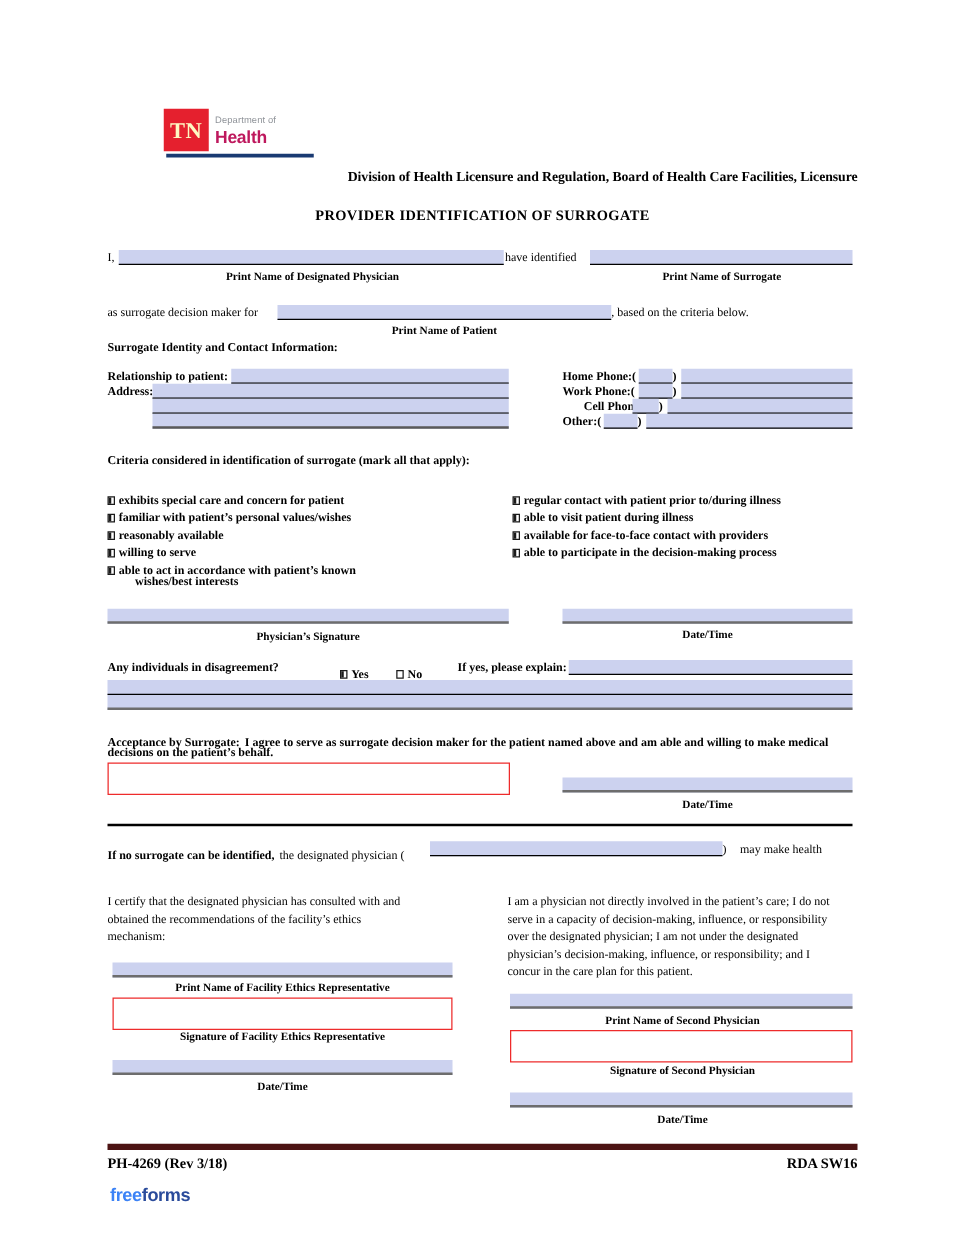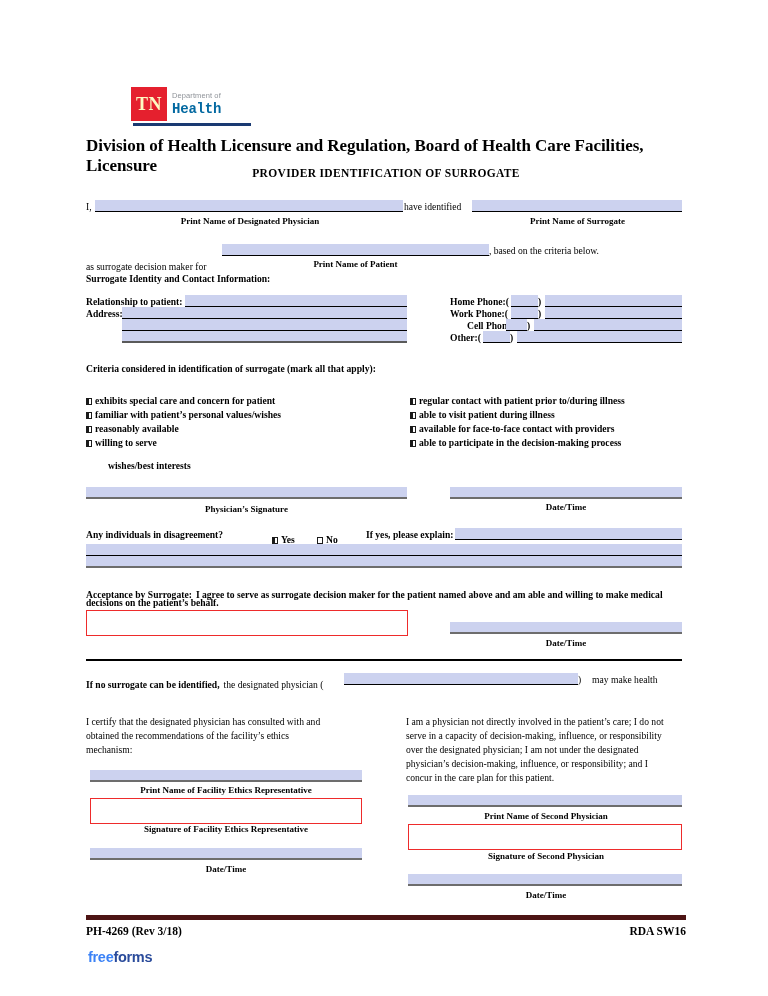--- a/index.html
+++ b/index.html
@@ -45,41 +45,41 @@
     position: absolute;
     left: 41px; top: 4px;
     font-family: "Liberation Sans", sans-serif;
     font-size: 7.5px;
     color: #8f9399;
     letter-spacing: 0.1px;
   }
   .logo-health {
     position: absolute;
     left: 41px; top: 14px;
-    font-family: Liberation Mono, monospace;
+    font-family: Liberation Sans, sans-serif;
     font-weight: bold;
     font-size: 14px;
-    color: #0369a1;
+    color: #be185d;
     letter-spacing: -0.2px;
   }
   .logo-rule {
     position: absolute;
     left: 2px; top: 36px;
     width: 118px; height: 3px;
     background: #1a3a72;
   }
 
   
   .div-title {
     position: absolute;
     left: 86px; top: 136px;
     width: 600px;
-    text-align: left;
-    font-weight: bold;
-    font-size: 17px;
+    text-align: right;
+    font-weight: bold;
+    font-size: 11px;
     letter-spacing: -0.05px;
   }
   .form-title {
     position: absolute;
     left: 86px; top: 167px;
     width: 600px;
     text-align: center;
     font-weight: bold;
     font-size: 11.5px;
     letter-spacing: 0.35px;
@@ -176,21 +176,21 @@
   <div class="div-title">Division of Health Licensure and Regulation, Board of Health Care Facilities, Licensure</div>
   <div class="form-title">PROVIDER IDENTIFICATION OF SURROGATE</div>
 
   <div class="abs txt" style="left:86px; top:201px;">I,</div>
   <div class="abs fld" style="left:95px; top:200px; width:308px;"></div>
   <div class="abs txt" style="left:404px; top:201px;">have identified</div>
   <div class="abs fld" style="left:472px; top:200px; width:210px;"></div>
   <div class="abs cap" style="left:120px; top:216px; width:260px;">Print Name of Designated Physician</div>
   <div class="abs cap" style="left:470px; top:216px; width:215px;">Print Name of Surrogate</div>
 
-  <div class="abs txt" style="left:86px; top:245px;margin-top:16px;">as surrogate decision maker for</div>
+  <div class="abs txt" style="left:86px; top:245px;">as surrogate decision maker for</div>
   <div class="abs fld" style="left:222px; top:244px; width:267px;"></div>
   <div class="abs txt" style="left:489px; top:245px;">, based on the criteria below.</div>
   <div class="abs cap" style="left:222px; top:259px; width:267px;">Print Name of Patient</div>
 
   <div class="abs txt-b" style="left:86px; top:273px;">Surrogate Identity and Contact Information:</div>
 
   <div class="abs txt-b" style="left:86px; top:296px;">Relationship to patient:</div>
   <div class="abs fld" style="left:185px; top:295px; width:222px;"></div>
 
   <div class="abs txt-b" style="left:86px; top:308px;">Address:</div>
@@ -224,20 +224,23 @@
     <span class="cb"></span><span class="txt-b">exhibits special care and concern for patient</span>
   </div>
   <div class="abs" style="left:86px; top:404px;">
     <span class="cb"></span><span class="txt-b">familiar with patient’s personal values/wishes</span>
   </div>
   <div class="abs" style="left:86px; top:418px;">
     <span class="cb"></span><span class="txt-b">reasonably available</span>
   </div>
   <div class="abs" style="left:86px; top:432px;">
     <span class="cb"></span><span class="txt-b">willing to serve</span>
+  </div>
+  <div class="abs" style="left:86px; top:446px;">
+    <span class="cb"></span><span class="txt-b">able to act in accordance with patient’s known</span>
   </div>
   <div class="abs txt-b" style="left:108px; top:460px;">wishes/best interests</div>
 
   <div class="abs" style="left:410px; top:390px;">
     <span class="cb"></span><span class="txt-b">regular contact with patient prior to/during illness</span>
   </div>
   <div class="abs" style="left:410px; top:404px;">
     <span class="cb"></span><span class="txt-b">able to visit patient during illness</span>
   </div>
   <div class="abs" style="left:410px; top:418px;">

